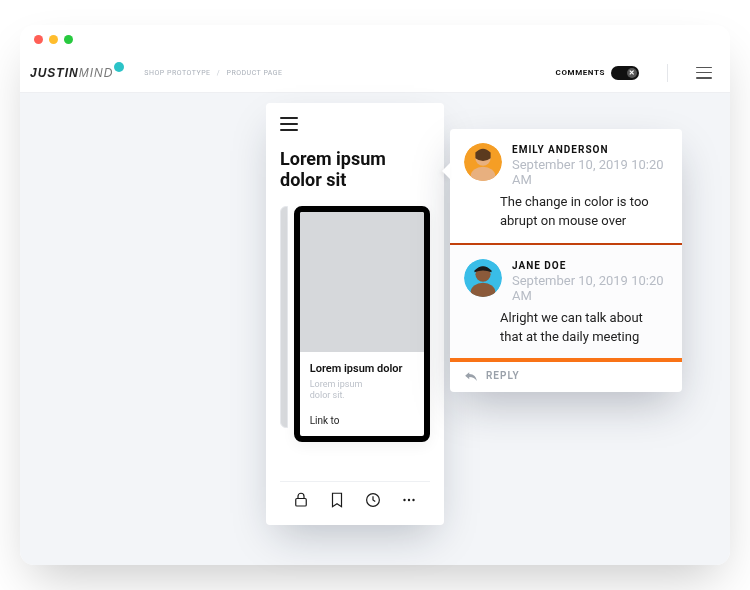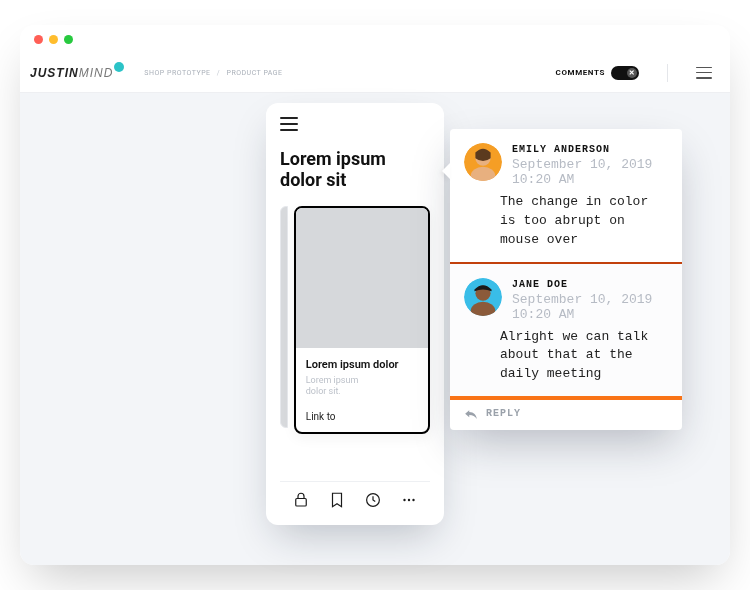--- a/index.html
+++ b/index.html
@@ -48,49 +48,48 @@
   .hamburger-top { width:16px; height:12px; display:flex; flex-direction:column; justify-content:space-between; cursor:pointer; }
   .hamburger-top span { height:1.5px; background:#555; border-radius:1px; }
 
   .canvas {
     flex:1; background:#f3f5f8; position:relative; border-radius:0 0 14px 14px;
   }
 
   .device {
     position:absolute; left:246px; top:10px;
     width:178px; height:422px;
-    background:#fff; border-radius:12px;
+    background:#fff; border-radius:4px;
     box-shadow: 0 18px 40px -10px rgba(20,30,50,0.25);
     padding:14px 14px 8px;
     display:flex; flex-direction:column;
   }
   .device .menu-btn { width:18px; height:14px; display:flex; flex-direction:column; justify-content:space-between; cursor:pointer; }
   .device .menu-btn span { height:2px; background:#222; border-radius:1px; }
   .device-title { margin-top:18px; font-size:18px; font-weight:700; line-height:1.15; color:#111; }
   .cards-row { position:relative; margin-top:16px; display:flex; }
   .card-peek { width:8px; height:222px; background:#d7d9dc; border:1px solid #e6e8ec; border-radius:6px 0 0 6px; margin-right:6px; }
   .card {
-    width:142px; background:#fff; border:2px solid #000000; border-radius:8px; overflow:hidden;
+    width:142px; background:#fff; border:6px solid #000000; border-radius:8px; overflow:hidden;
     box-shadow:0 4px 14px rgba(0,0,0,0.05);
   }
   .card .img { height:140px; background:#d6d8db; }
   .card .body { padding:10px; }
   .card .ctitle { font-size:11px; font-weight:600; color:#111; }
   .card .csub { margin-top:4px; font-size:9px; color:#bcc1c9; line-height:1.2; }
   .card .link { margin-top:14px; font-size:10px; color:#222; }
   .device-tabbar {
     margin-top:auto; height:36px; border-top:1px solid #eef0f3; display:flex; align-items:center; justify-content:space-between; padding:0 12px;
   }
   .ticon { width:18px; height:18px; color:#1a1a1a; display:flex; align-items:center; justify-content:center; }
 
   .comments-panel {
     position:absolute; left:430px; top:36px; width:232px;
     background:#fff; border-radius:4px;
     box-shadow:0 18px 42px -8px rgba(20,30,50,0.28);
-    font-family:Liberation Mono, monospace;
   }
   .comments-panel::before {
     content:""; position:absolute; left:-8px; top:34px; width:0; height:0;
     border-top:8px solid transparent; border-bottom:8px solid transparent; border-right:8px solid #fff;
     filter: drop-shadow(-2px 2px 2px rgba(0,0,0,0.06));
   }
   .comment { padding:14px 14px 12px; display:flex; flex-direction:column; gap:6px; }
   .commenter { display:flex; gap:10px; align-items:flex-start; }
   .avatar { width:38px; height:38px; border-radius:50%; overflow:hidden; flex:none; }
   .avatar svg { width:100%; height:100%; display:block; }

